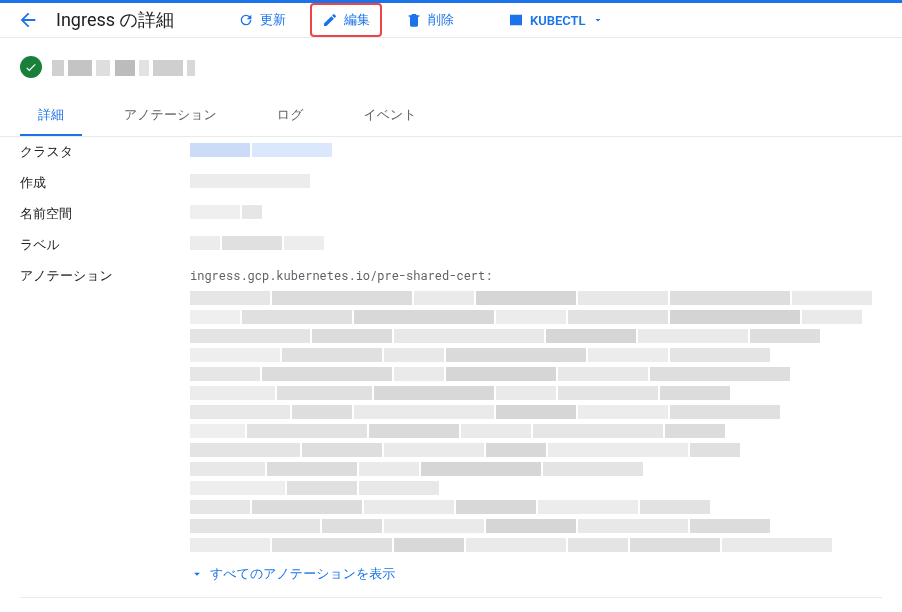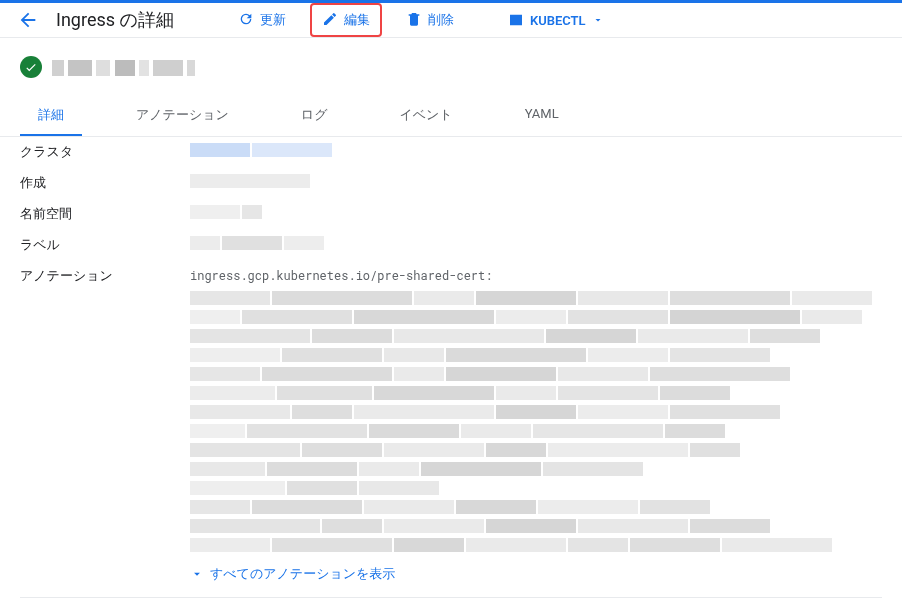--- a/index.html
+++ b/index.html
@@ -33,20 +33,21 @@
   }
   .page-title {
     font-size: 18px;
     font-weight: 400;
     color: #202124;
     margin-left: 8px;
     margin-right: 50px;
   }
   .action-btn {
     display: flex;
+    align-items: center;
     gap: 6px;
     padding: 6px 10px;
     color: #1a73e8;
     font-size: 13px;
     font-weight: 500;
     cursor: pointer;
     border-radius: 4px;
     margin-right: 10px;
     font-family: Liberation Serif, serif;
   }
@@ -84,21 +85,21 @@
     height: 16px;
   }
   .pixelated .block {
     display: inline-block;
     height: 16px;
     margin-right: 1px;
     vertical-align: middle;
   }
   .tabs {
     display: flex;
-    gap: 12px;
+    gap: 0;
     padding: 0 20px;
     border-bottom: 1px solid #e8eaed;
     margin-top: 8px;
   }
   .tab {
     padding: 10px 18px 10px 18px;
     font-size: 13px;
     color: #5f6368;
     cursor: pointer;
     border-bottom: 2px solid transparent;
@@ -214,21 +215,20 @@
     <span class="block" style="width:30px;background:#cfcfcf"></span>
     <span class="block" style="width:8px;background:#d8d8d8"></span>
   </span>
 </div>
 
 <div class="tabs">
   <div class="tab active">詳細</div>
   <div class="tab">アノテーション</div>
   <div class="tab">ログ</div>
   <div class="tab">イベント</div>
-  <div class="tab">YAML</div>
 </div>
 
 <div class="details-table">
 
   <div class="detail-row">
     <div class="detail-label">クラスタ</div>
     <div class="detail-value">
       <div class="redact-strip">
         <span style="width:60px;background:#cadcf7"></span>
         <span style="width:80px;background:#dbe7fa"></span>

